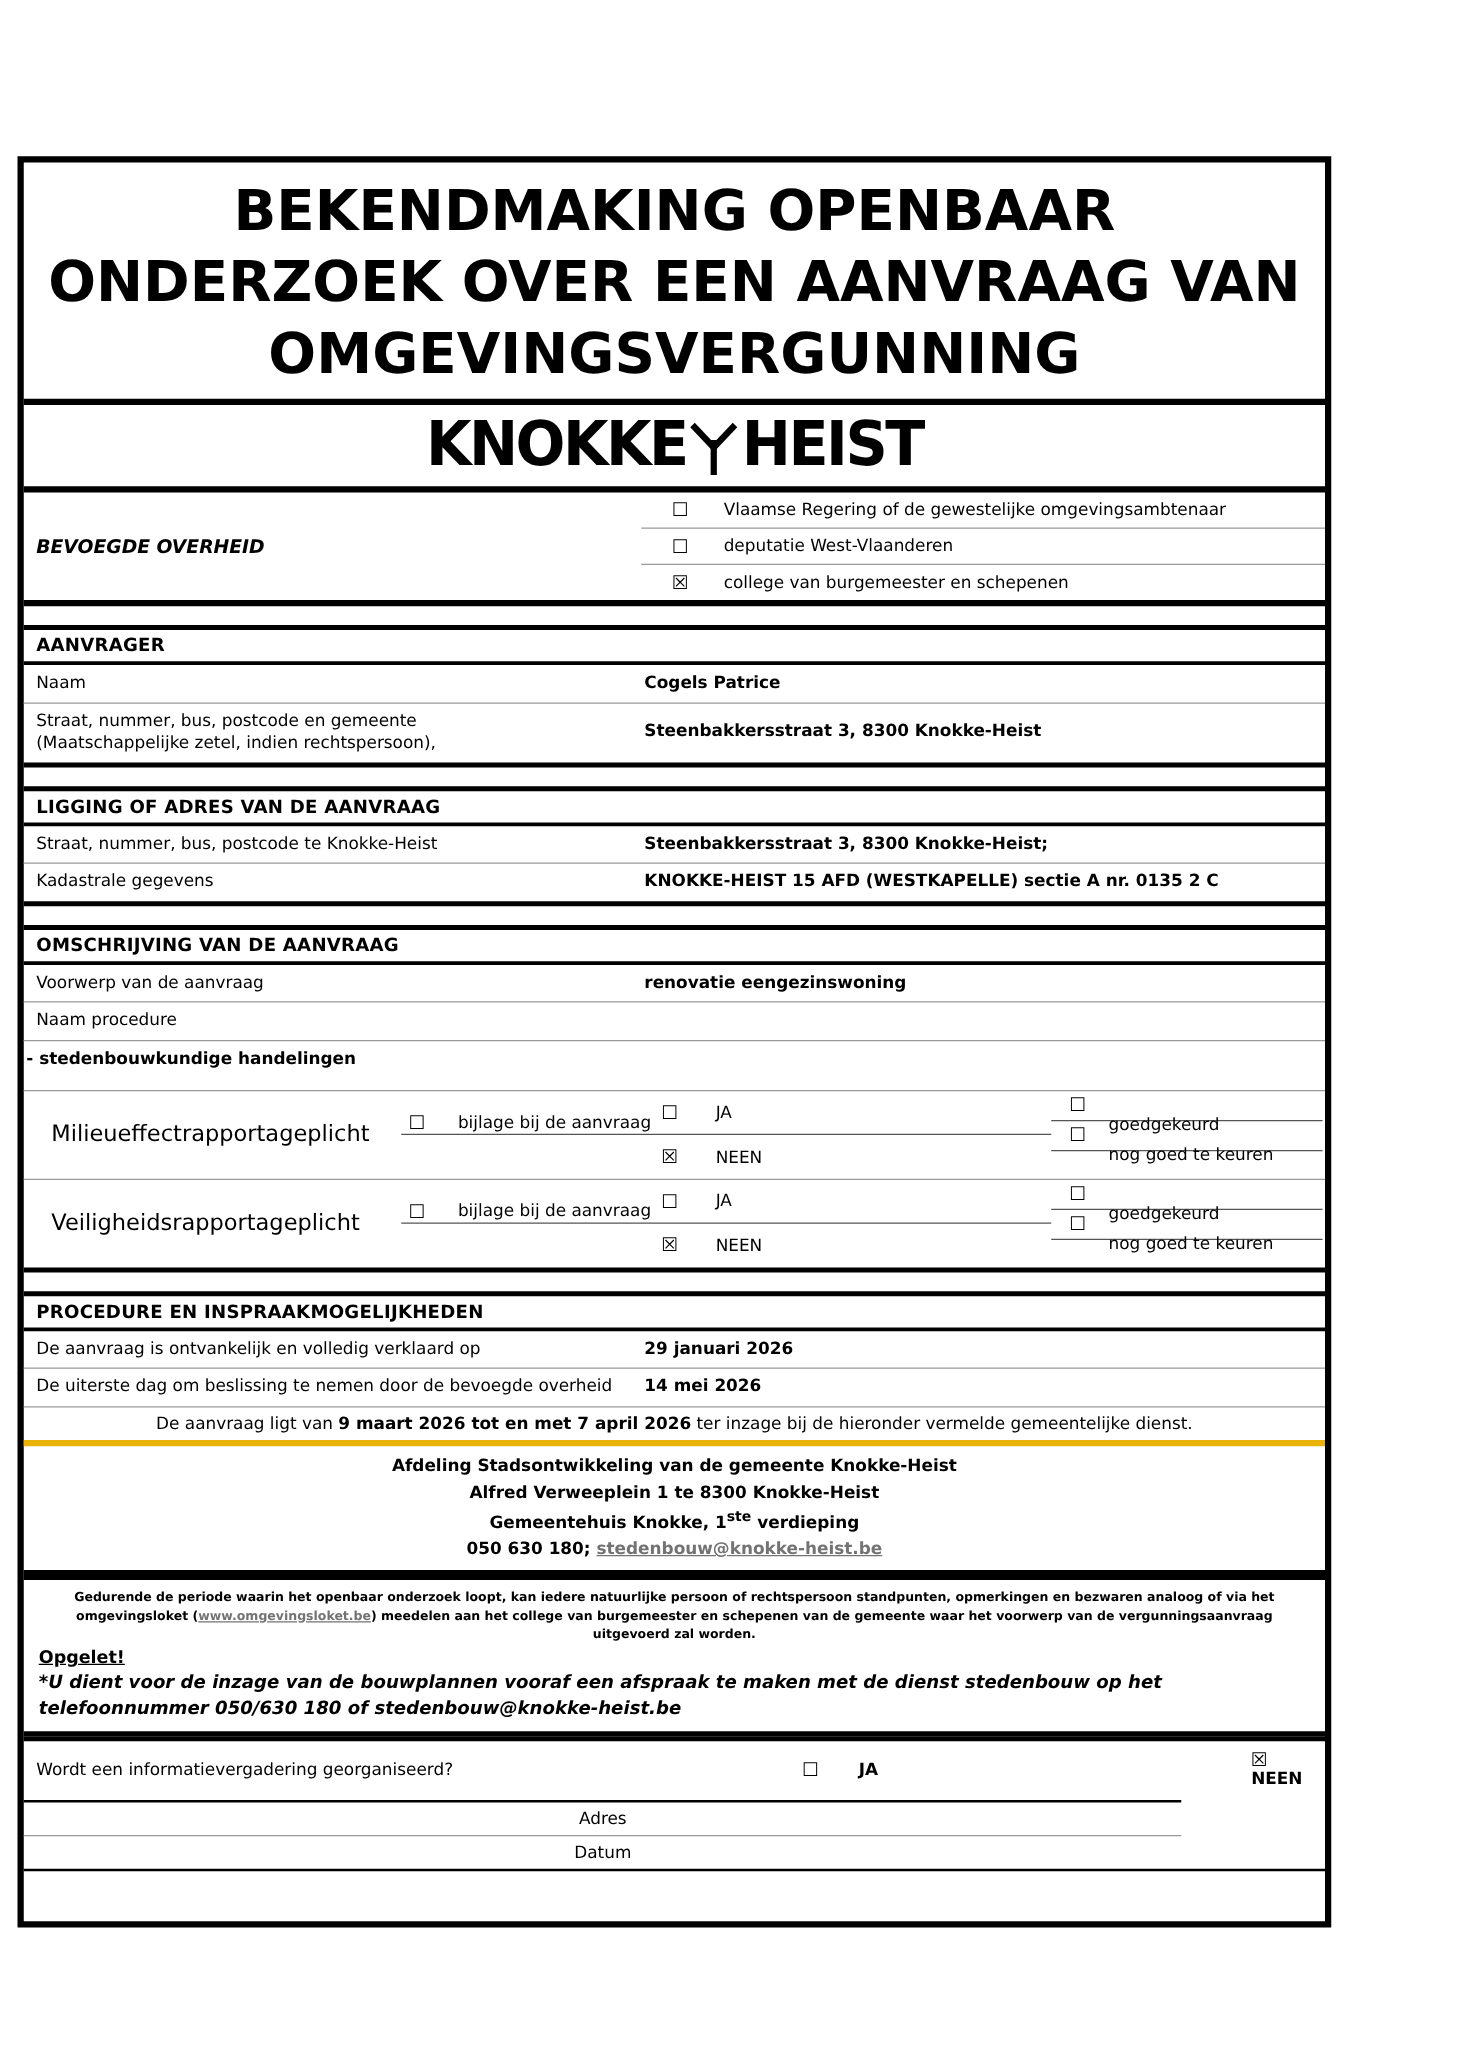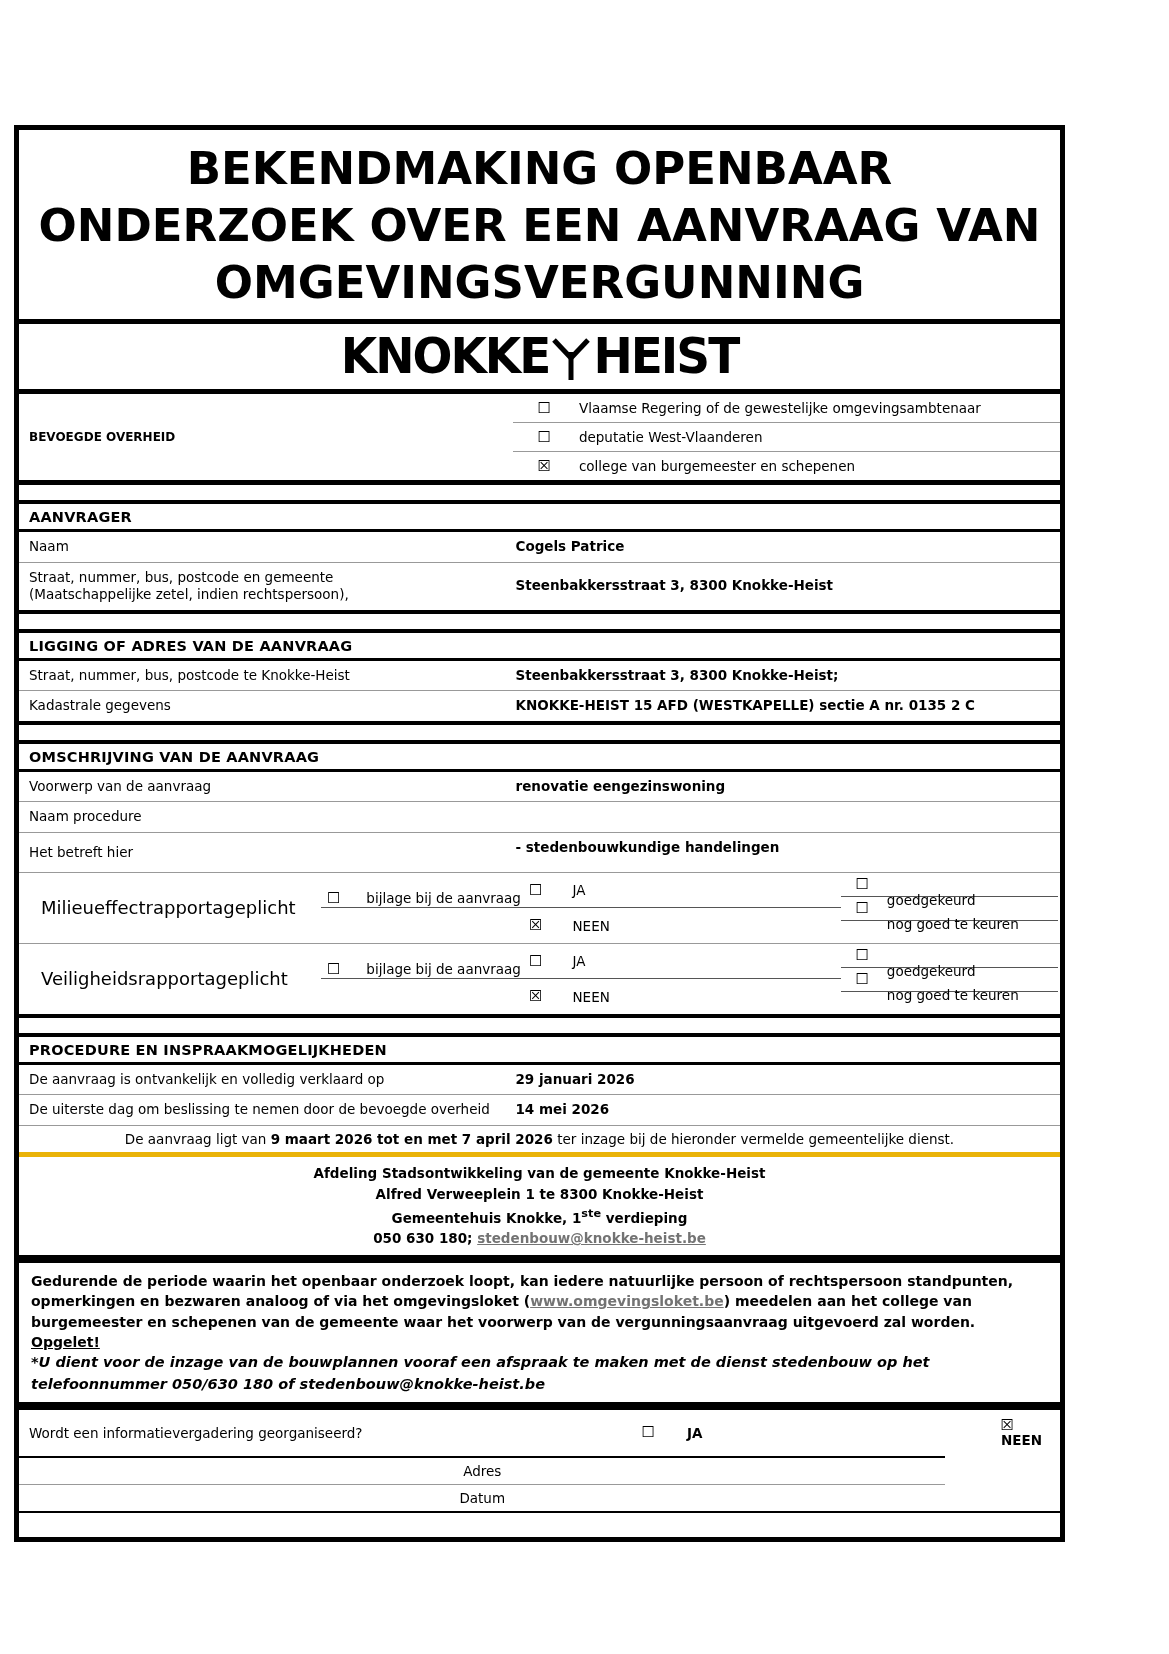--- a/index.html
+++ b/index.html
@@ -33,21 +33,21 @@
   .sec-header {
     font-weight:bold; font-size:14.5px; padding:5px 10px 4px;
     border-bottom:3px solid #000; letter-spacing:0.2px;
   }
   .row2 { display:grid; grid-template-columns:47.5% 52.5%; align-items:center; }
   .row2 + .row2 { border-top:1px solid #999; }
   .cell-label { font-size:13.5px; padding:6px 10px; line-height:1.3; }
   .cell-value { font-size:13.5px; font-weight:bold; padding:6px 4px 6px 2px; line-height:1.3; }
   
   .bev { display:grid; grid-template-columns:47.5% 52.5%; border-bottom:5px solid #000; margin-bottom:15px; }
-  .bev-label { font-weight:bold; font-size:12px; padding:10px; align-self:center; }
+  .bev-label { font-weight:bold; font-size:15px; padding:10px; align-self:center;font-style:italic; }
   .bev-opt { display:flex; align-items:center; padding:6px 8px 6px 24px; }
   .bev-opt + .bev-opt { border-top:1px solid #999; }
   .cb { font-size:15px; line-height:1; margin-right:28px; }
   .opt-text { font-size:13.5px; }
   
   .rap { display:grid; grid-template-columns:29% 50% 21%; min-height:71px; border-top:1px solid #999; }
   .rap-label { font-size:18px; padding:6px 10px; align-self:center;margin-left:12px; }
   .rap-mid { position:relative; display:flex; flex-direction:column; }
   .rap-ja, .rap-neen { flex:1; display:flex; align-items:center; padding-left:40%; }
   .rap-ja { border-bottom:1px solid #555; }
@@ -61,21 +61,21 @@
   .rap-right { display:flex; flex-direction:column; padding-right:2px; }
   .rap-right-row { height:24px; display:flex; align-items:center; border-bottom:1px solid #555; padding-left:14px; }
   .rap-right-row .cb { margin-right:18px; }
   .rap-right-text { font-size:13.5px;margin-top:31px; }
   
   .full-row { border-top:1px solid #999; text-align:center; font-size:13.5px; padding:5px 8px; }
   .dienst { border-top:5px solid #eab308; text-align:center; font-weight:bold; font-size:13.5px; padding:6px 8px; line-height:1.55; }
   a.doclink { color:#737373; text-decoration:underline; font-weight:bold; }
   
   .notice-block { padding:8px 12px 6px; }
-  .notice-par { font-weight:bold; font-size:14px; text-align:left; line-height:1.45; }
+  .notice-par { font-weight:bold; font-size:10px; text-align:center; line-height:1.45; }
   .opgelet { font-weight:bold; font-size:14px; text-decoration:underline; margin-top:2px; }
   .warning { font-weight:bold; font-style:italic; font-size:14.5px; line-height:1.5; margin-top:2px; }
   
   .vraag-row { display:grid; grid-template-columns:60% 25% 15%; align-items:center; padding:8px 10px; }
   .vraag-label { font-size:13.5px; }
   .vraag-ja { display:flex; align-items:center; }
   .vraag-ja .cb { margin-right:32px; }
   .ja-text { font-size:13.5px; font-weight:bold; }
   .vraag-neen { display:flex; flex-direction:column; align-items:flex-end; padding-right:8px; line-height:1.15; }
   .neen-text { font-size:13.5px; font-weight:bold; }
@@ -152,21 +152,20 @@
   <div class="sec">
     <div class="sec-header">OMSCHRIJVING VAN DE AANVRAAG</div>
     <div class="row2">
       <div class="cell-label">Voorwerp van de aanvraag</div>
       <div class="cell-value">renovatie eengezinswoning</div>
     </div>
     <div class="row2">
       <div class="cell-label">Naam procedure</div>
     </div>
     <div class="row2" style="min-height:40px;">
-      <div class="cell-label">Het betreft hier</div>
       <div class="cell-value" style="align-self:start;">- stedenbouwkundige handelingen</div>
     </div>
 
     <div class="rap">
       <div class="rap-label">Milieueffectrapportageplicht</div>
       <div class="rap-mid">
         <div class="rap-ja">
           <span class="cb">☐</span>
           <span class="rap-janeen-text">JA</span>
         </div>

